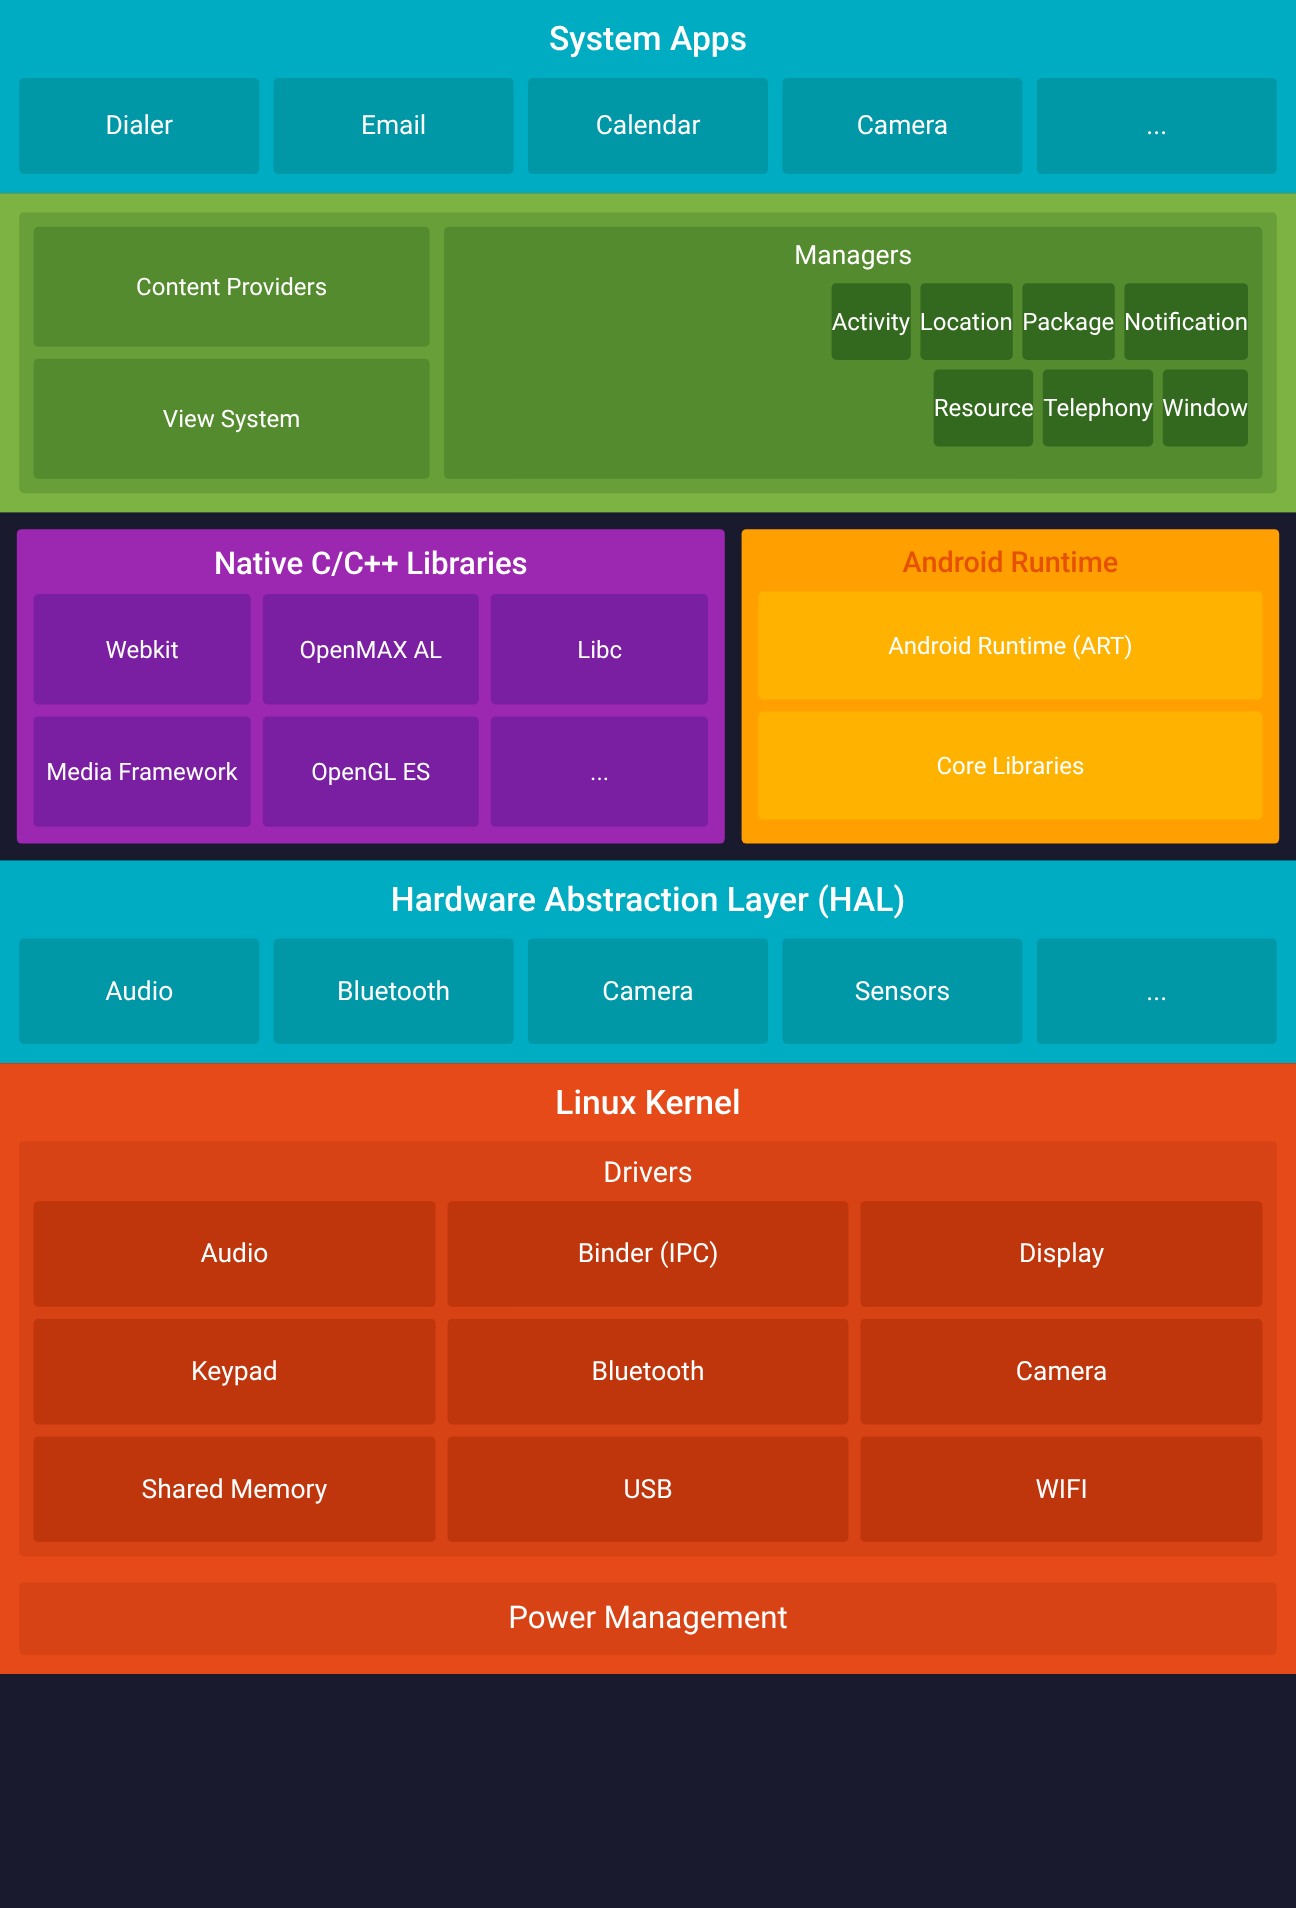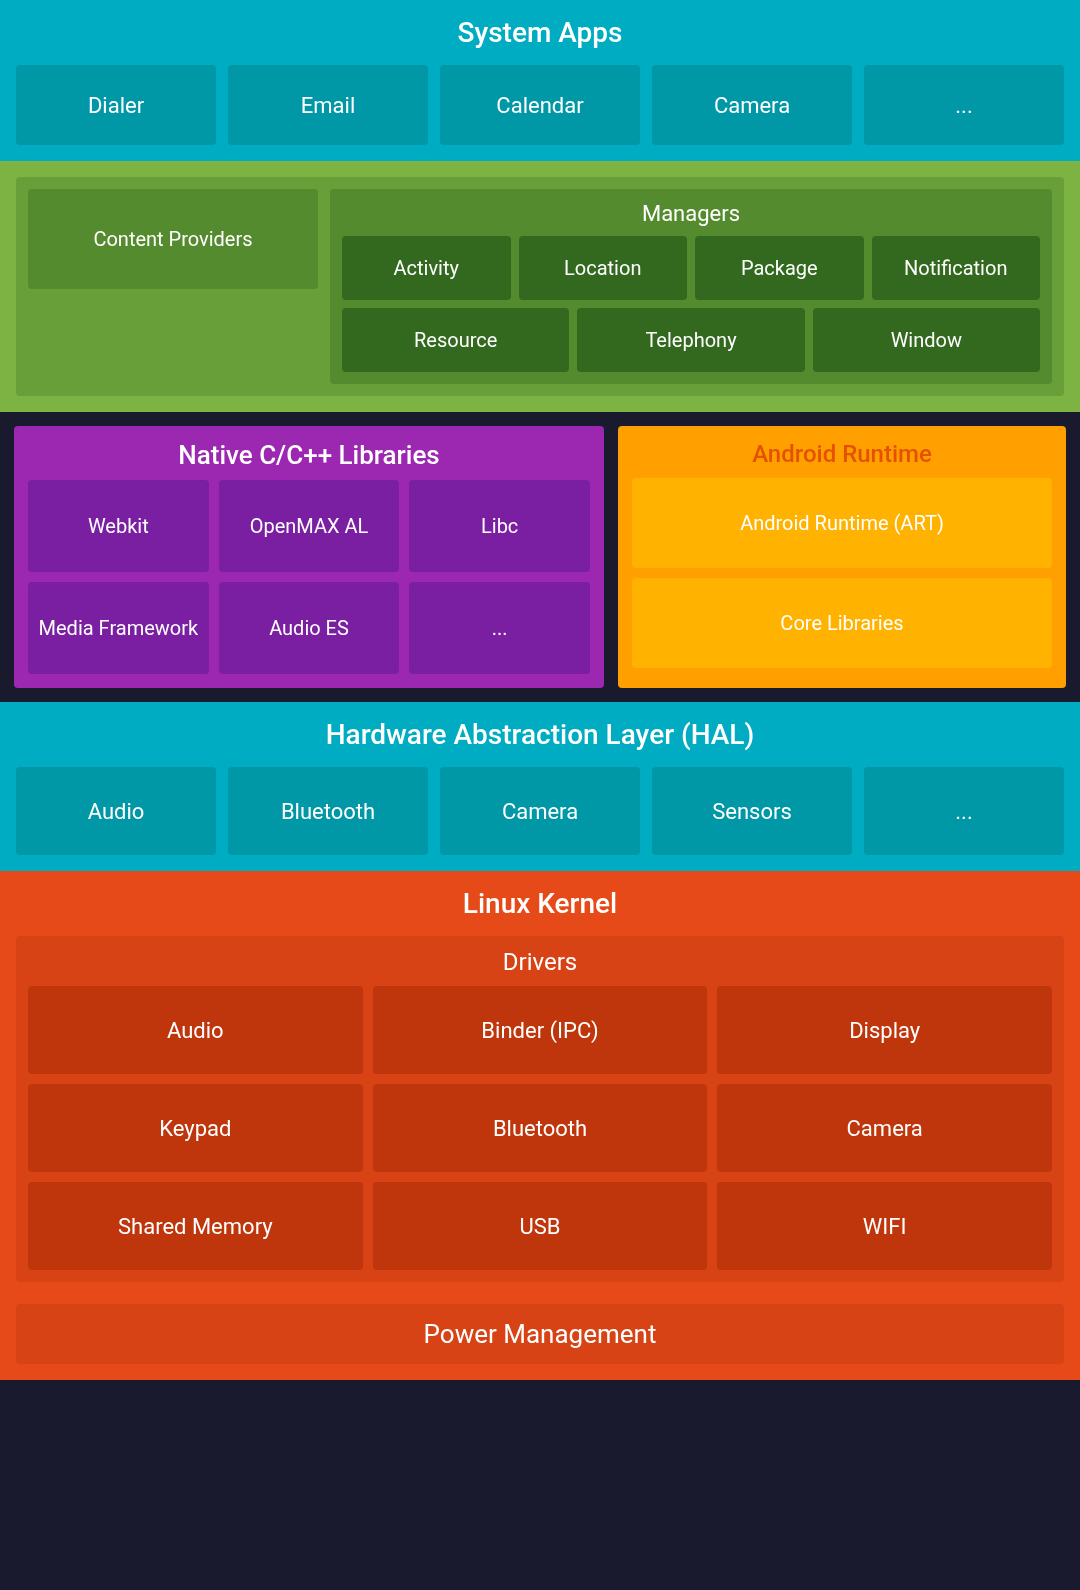--- a/index.html
+++ b/index.html
@@ -61,22 +61,23 @@
       padding: 12px;
     }
     .java-api .content-row {
       display: flex;
       gap: 12px;
     }
     .java-api .left-col {
       display: flex;
       flex-direction: column;
       gap: 10px;
-      width: 290px;
+      width: 330px;
       flex-shrink: 0;
+      justify-content: center;
     }
     .java-api .left-card {
       background: #558b2f;
       border-radius: 4px;
       display: flex;
       align-items: center;
       justify-content: center;
       color: white;
       font-size: 20px;
       height: 100px;
@@ -90,20 +91,21 @@
     .java-api .managers-title {
       text-align: center;
       color: white;
       font-size: 22px;
       margin-bottom: 10px;
     }
     .java-api .managers-grid {
       display: flex;
       flex-direction: column;
       gap: 8px;
+      align-items: flex-end;
     }
     .java-api .managers-row {
       display: flex;
       gap: 8px;
     }
     .java-api .manager-card {
       background: #33691e;
       border-radius: 4px;
       flex: 1;
       height: 64px;
@@ -243,20 +245,21 @@
     <div class="card">Camera</div>
     <div class="card">...</div>
   </div>
 </div>
 
 <div class="layer java-api">
   <div class="inner-box">
     <div class="content-row">
       <div class="left-col">
         <div class="left-card">Content Providers</div>
+        <div class="left-card">View System</div>
       </div>
       <div class="right-col">
         <div class="managers-title">Managers</div>
         <div class="managers-grid">
           <div class="managers-row">
             <div class="manager-card">Activity</div>
             <div class="manager-card">Location</div>
             <div class="manager-card">Package</div>
             <div class="manager-card">Notification</div>
           </div>
@@ -275,21 +278,21 @@
   <div class="native-libs">
     <div class="layer-title">Native C/C++ Libraries</div>
     <div class="grid">
       <div class="grid-row">
         <div class="card">Webkit</div>
         <div class="card">OpenMAX AL</div>
         <div class="card">Libc</div>
       </div>
       <div class="grid-row">
         <div class="card">Media Framework</div>
-        <div class="card">Audio ES</div>
+        <div class="card">OpenGL ES</div>
         <div class="card">...</div>
       </div>
     </div>
   </div>
   <div class="android-runtime">
     <div class="layer-title">Android Runtime</div>
     <div class="card">Android Runtime (ART)</div>
     <div class="card">Core Libraries</div>
   </div>
 </div>

